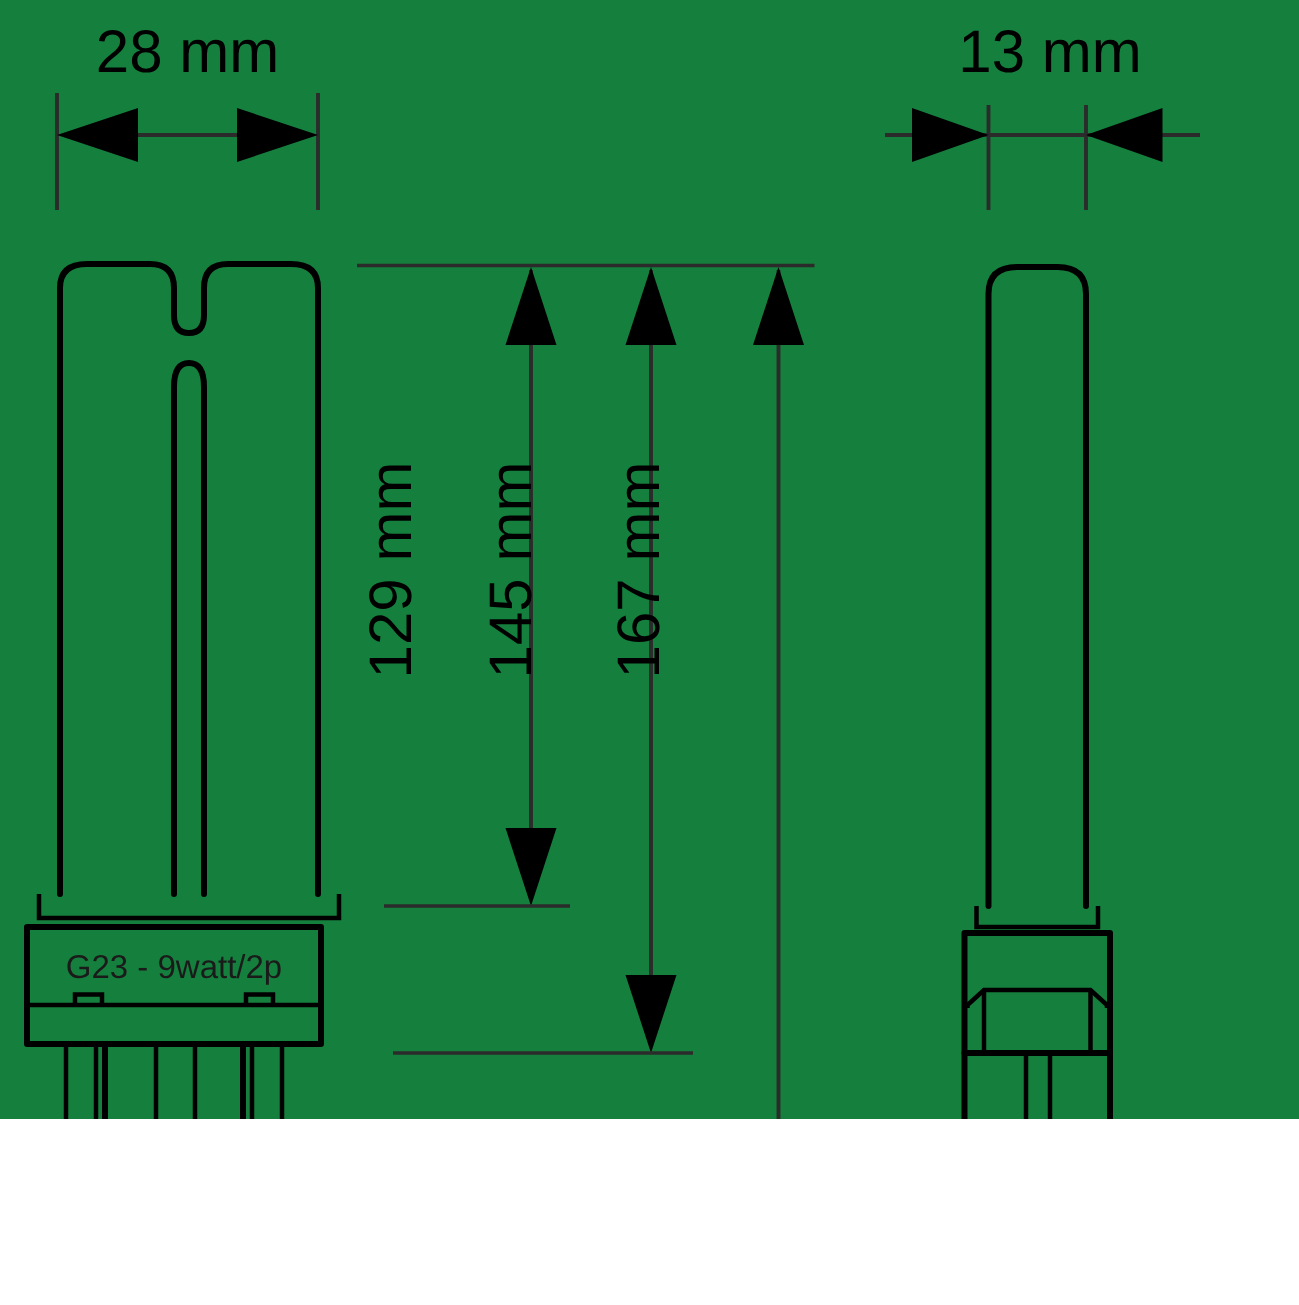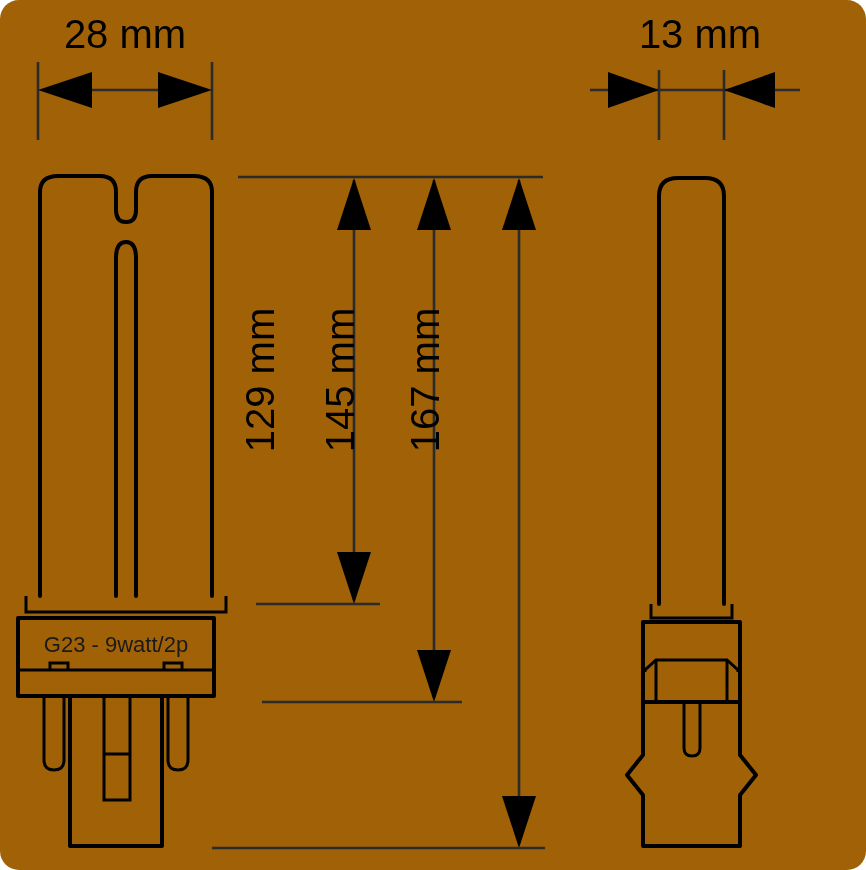--- a/index.html
+++ b/index.html
@@ -6,24 +6,23 @@
     margin: 0;
     padding: 0;
     background: #ffffff;
   }
   body {
     font-family: "Liberation Sans", sans-serif;
   }
   #canvas {
     position: relative;
     width: 866px;
-    height: 870px;
-    background: #a16207;
+    height: 746px;
+    background: #15803d;
     overflow: hidden;
-    border-radius: 19px;
   }
   svg.drawing {
     position: absolute;
     top: 0;
     left: 0;
     width: 866px;
     height: 870px;
     display: block;
   }
   .dim-text {

